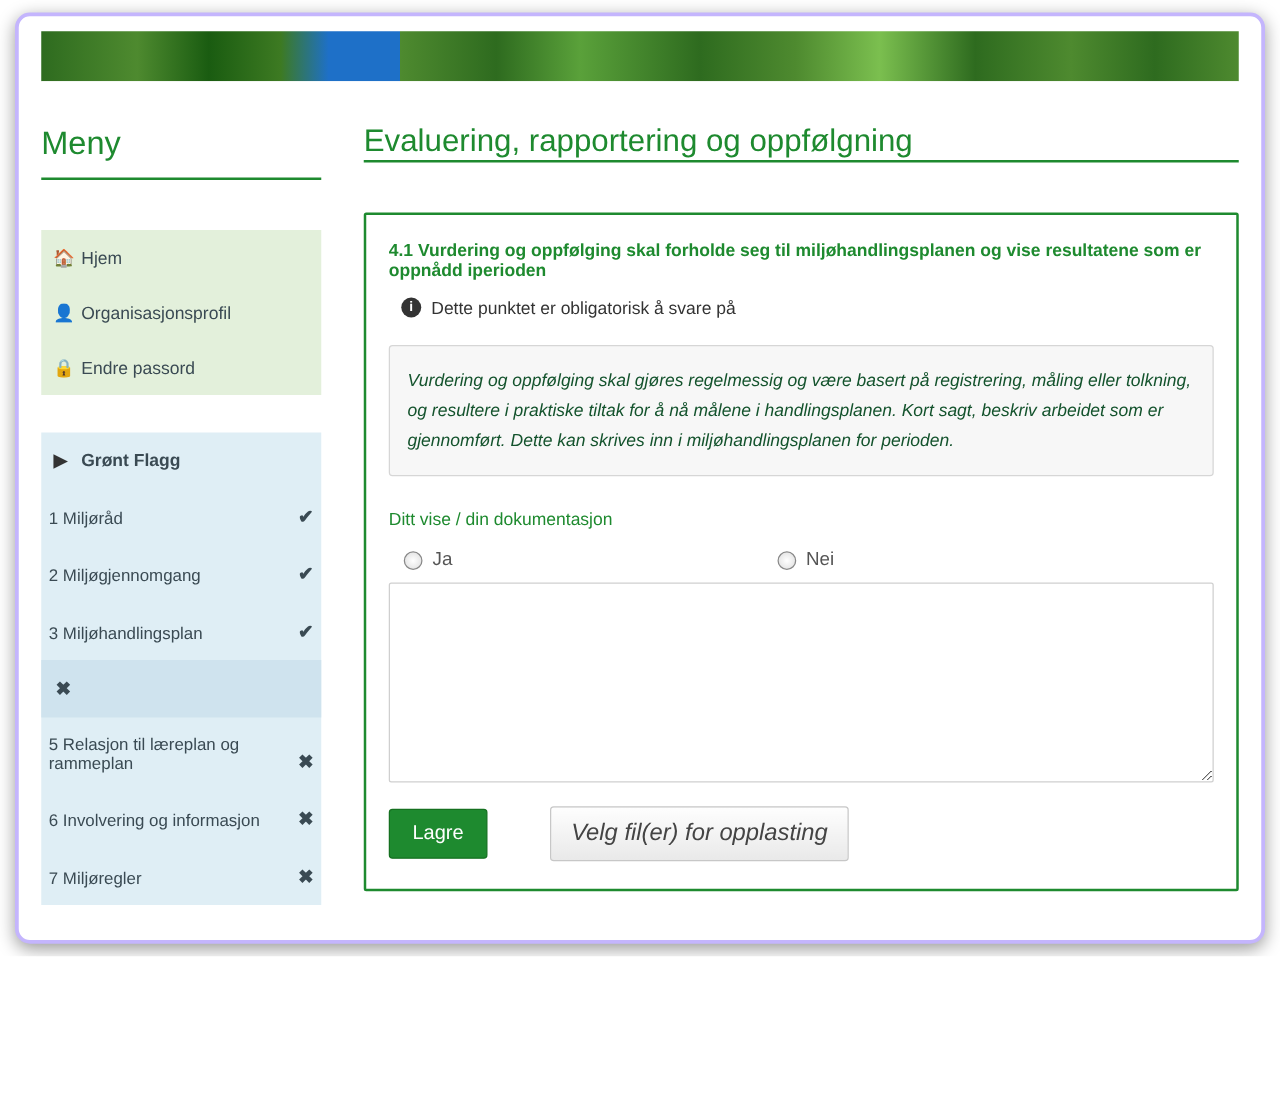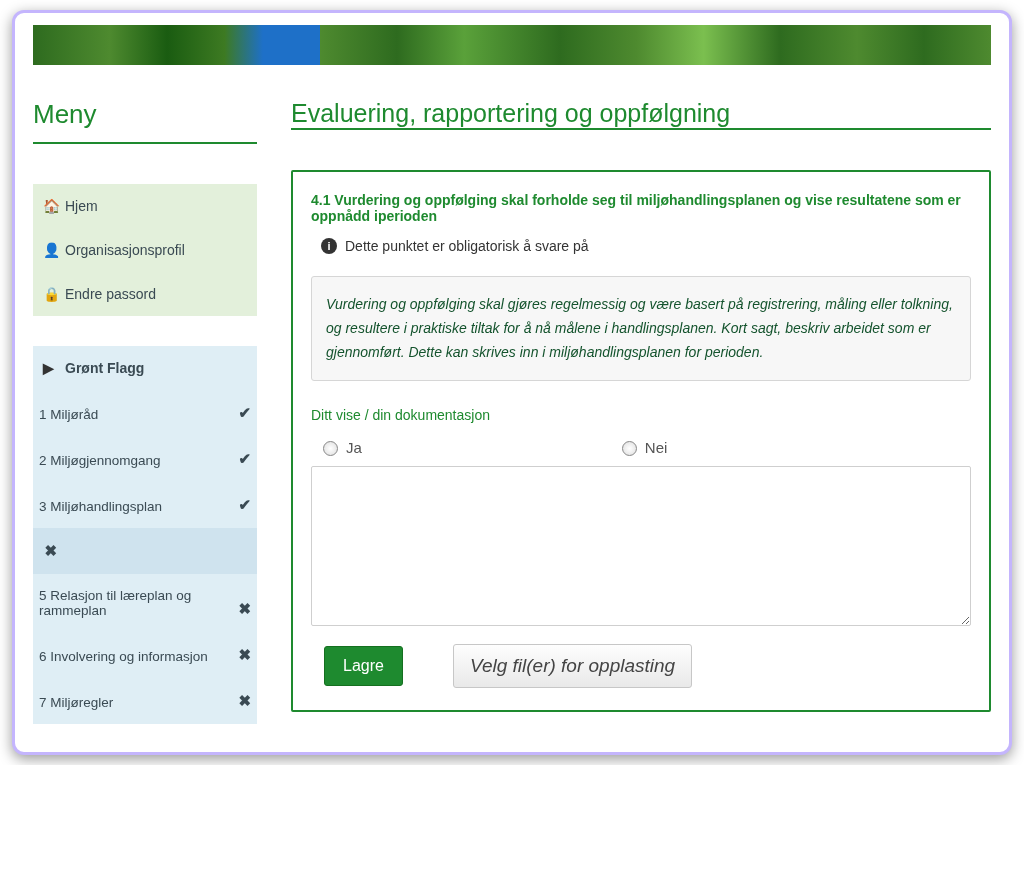--- a/index.html
+++ b/index.html
@@ -129,21 +129,21 @@
     width: 100%;
     height: 160px;
     border: 1px solid #cfcfcf;
     border-radius: 2px;
     resize: vertical;
     font-family: inherit;
     font-size: 14px;
     padding: 8px;
     margin-bottom: 14px;
   }
-  .button-row { display: flex; gap: 50px; align-items: center; margin-left: 13px; }
+  .button-row { display: flex; gap: 50px; align-items: center; }
   .btn-save {
     background: #1e8a2f;
     color: #fff;
     border: 1px solid #157020;
     border-radius: 3px;
     padding: 10px 18px;
     font-size: 16px;
     cursor: pointer;
   }
   .btn-upload {

